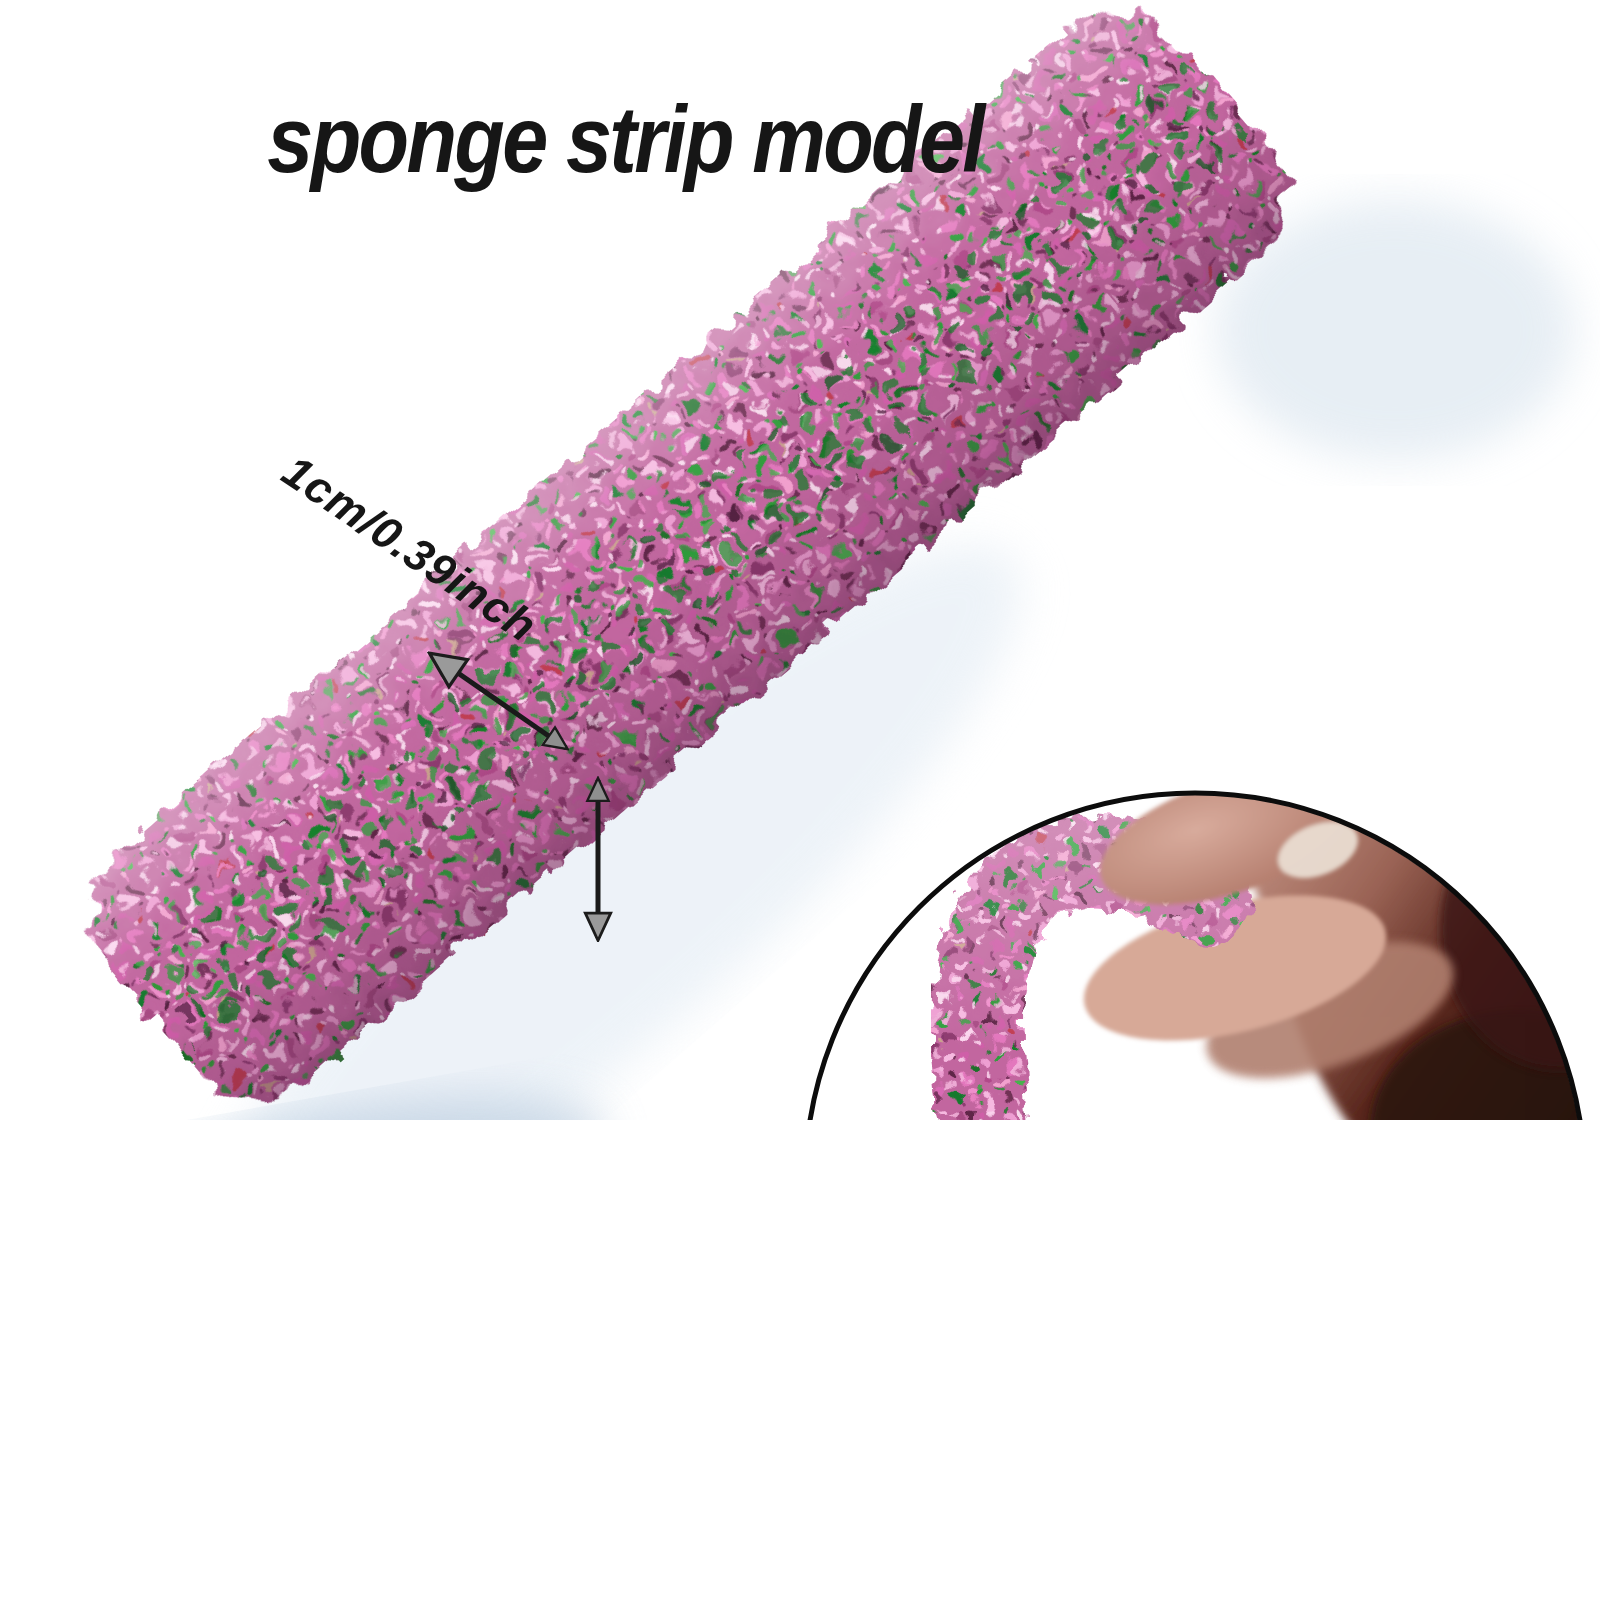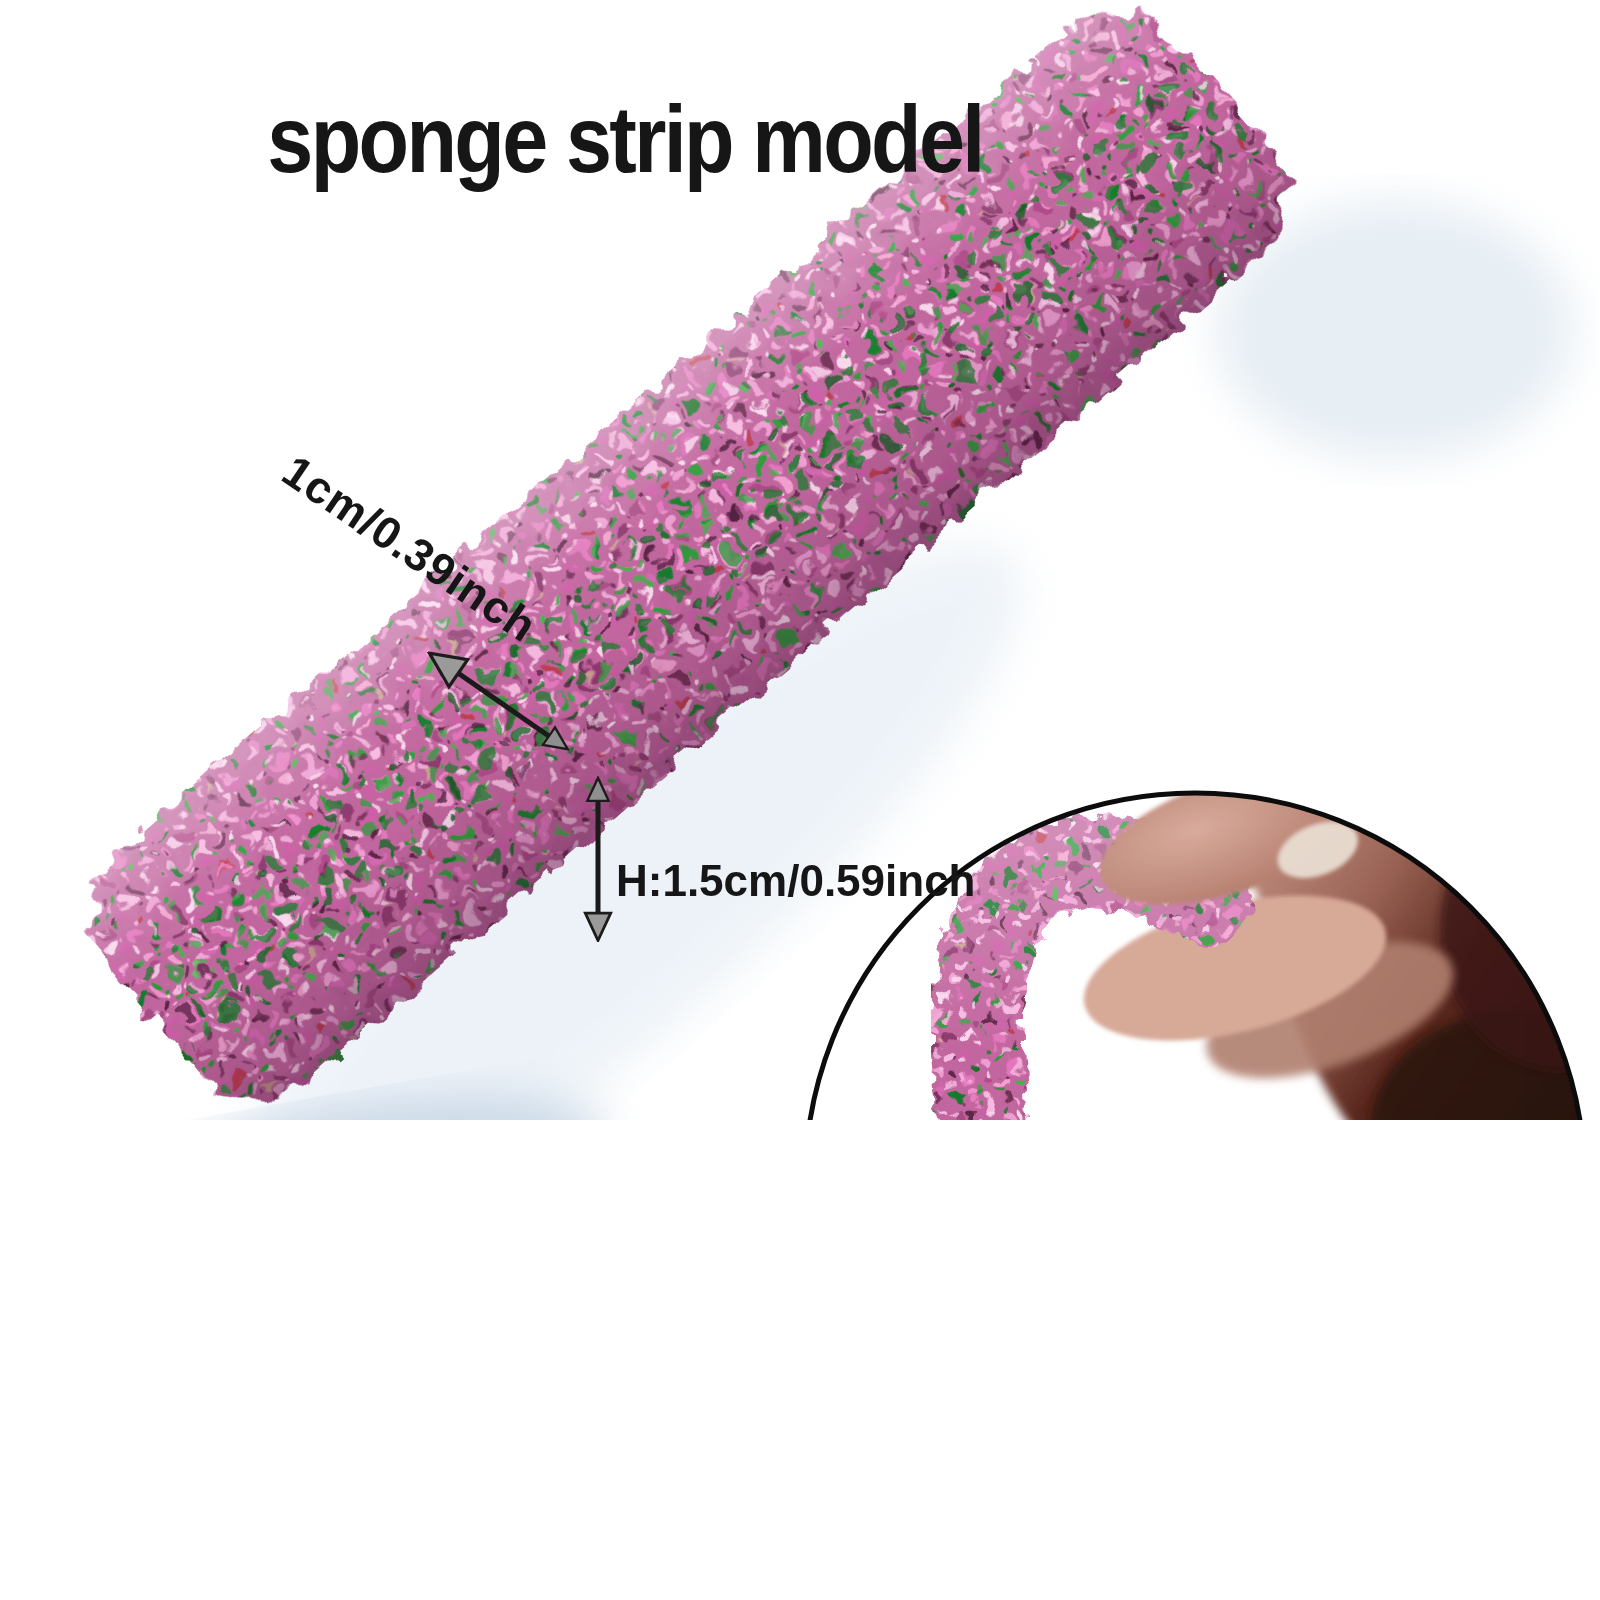--- a/index.html
+++ b/index.html
@@ -1,17 +1,17 @@
 <!DOCTYPE html>
 <html><head>
 <meta charset="utf-8">
 <style>
   html,body{margin:0;padding:0;background:#fff;}
   #stage{position:relative;width:1600px;height:1120px;overflow:hidden;
-         background:#ffffff;font-family:"Liberation Sans",sans-serif;}
+         background:#ffffff;font-family:"Liberation Sans",sans-serif;font-style:italic;}
   #scene-svg{position:absolute;left:0;top:0;}
   .txt{position:absolute;color:#161616;font-weight:bold;white-space:nowrap;}
   #title{left:0;top:86px;width:1250px;text-align:center;font-size:94px;
          letter-spacing:-3px;transform:scaleX(.88);transform-origin:50% 50%;}
   #width-label{left:302px;top:445px;font-size:45px;letter-spacing:1px;
          transform:rotate(34deg);transform-origin:0 0;}
   #height-label{left:616px;top:856px;font-size:44px;}
 </style>
 </head>
 <body>
@@ -207,15 +207,14 @@
         <ellipse cx="1318" cy="850" rx="42" ry="25" fill="#e9dcd1" opacity="0.95" transform="rotate(-22 1318 850)"></ellipse>
       </g>
     </g>
 
     <circle cx="1195" cy="1183" r="390" fill="none" stroke="#0c0c0c" stroke-width="5"></circle>
   </g>
 </svg>
 
 <div id="title" class="txt">sponge strip model</div>
 <div id="width-label" class="txt">1cm/0.39inch</div>
-<div id="height-label" class="txt">H:1.5cm/0.59inch</div>
 
 </div>
 
 </body></html>

